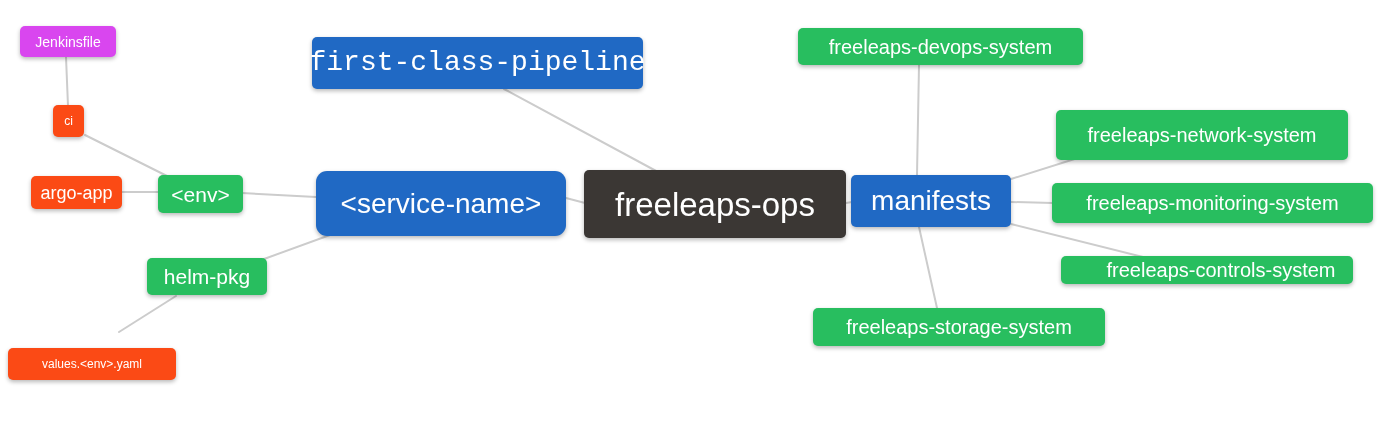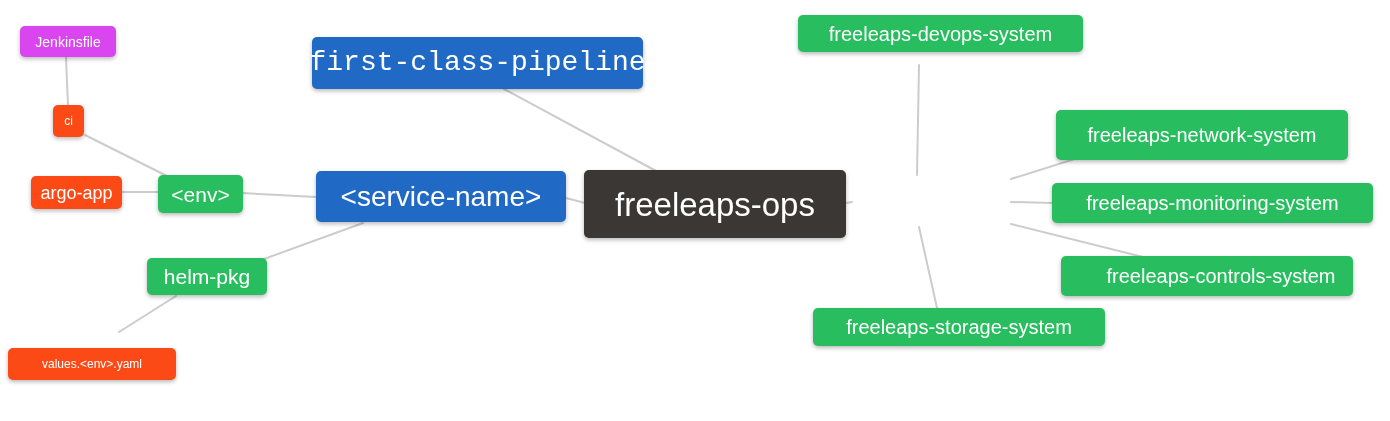--- a/index.html
+++ b/index.html
@@ -77,28 +77,29 @@
   <div class="node red fs18" style="left:31px;   top:176px; width:91px;  height:33px;">argo-app</div>
 
   <div class="node green fs21" style="left:158px;  top:175px; width:85px;  height:38px;">&lt;env&gt;</div>
 
   <div class="node green fs21" style="left:147px;  top:258px; width:120px; height:37px;">helm-pkg</div>
 
   <div class="node red fs16" style="left:8px;    top:348px; width:168px; height:32px;">values.&lt;env&gt;.yaml</div>
 
   <div class="node blue fs28" style="left:312px;  top:37px;  width:331px; height:52px;font-family:Liberation Mono, monospace;">first-class-pipeline</div>
 
-  <div class="node blue fs28" style="left:316px;  top:171px; width:250px; height:51px;">&lt;service-name&gt;</div>
+  <div class="node blue fs28" style="left:316px;  top:171px; width:250px; height:65px;border-radius:11px;">&lt;service-name&gt;</div>
 
   <div class="node dark fs33" style="left:584px;  top:170px; width:262px; height:68px;">freeleaps-ops</div>
 
+  <div class="node blue fs28" style="left:851px;  top:175px; width:160px; height:52px;">manifests</div>
 
-  <div class="node green fs20" style="left:798px;  top:15px;  width:285px; height:37px;">freeleaps-devops-system</div>
+  <div class="node green fs20" style="left:798px;  top:28px;  width:285px; height:37px;">freeleaps-devops-system</div>
 
   <div class="node green fs20" style="left:1056px; top:110px; width:292px; height:50px;">freeleaps-network-system</div>
 
   <div class="node green fs20" style="left:1052px; top:183px; width:321px; height:40px;">freeleaps-monitoring-system</div>
 
-  <div class="node green fs20" style="left:1061px; top:256px; width:292px; height:40px;padding-left:28px;">freeleaps-controls-system</div>
+  <div class="node green fs20" style="left:1061px; top:256px; width:292px; height:28px;padding-left:28px;">freeleaps-controls-system</div>
 
   <div class="node green fs20" style="left:813px;  top:308px; width:292px; height:38px;">freeleaps-storage-system</div>
 
 </div>
 
 </body></html>

